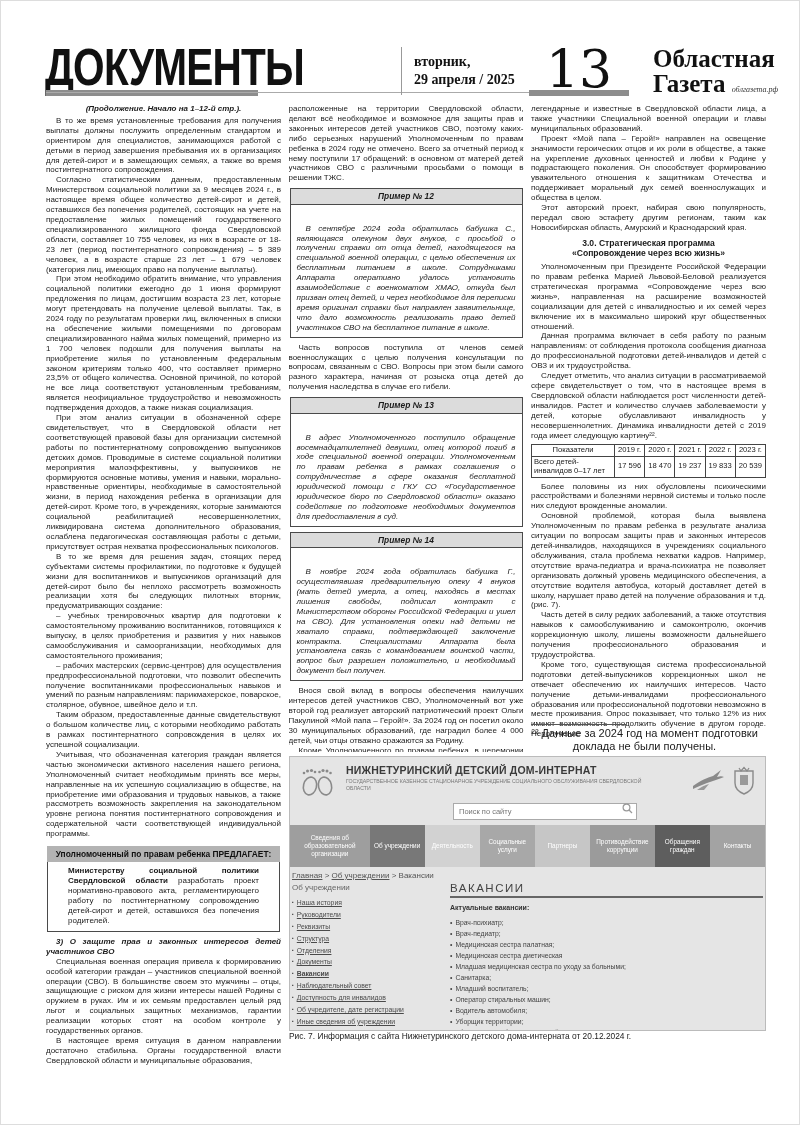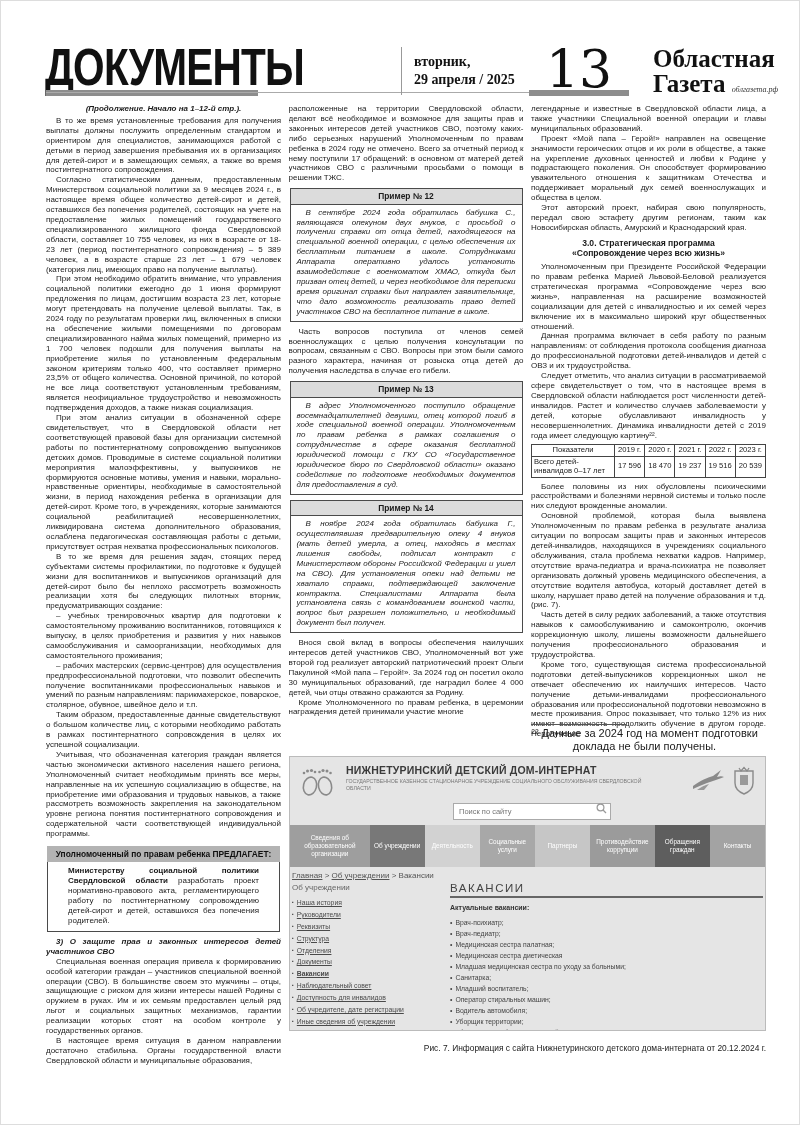--- a/index.html
+++ b/index.html
@@ -30,22 +30,22 @@
   .col2{height:648px;overflow:hidden;}
   .col3{height:650px;overflow:hidden;position:relative;padding-bottom:34px;}
   .p{margin:0;text-indent:10px;}
   .note{font-weight:bold;font-style:italic;text-align:center;text-indent:0;margin:0 0 2px;}
   .subhead{font-weight:bold;font-style:italic;margin:3px 0 0;text-indent:10px;}
   .sechead{font-weight:bold;text-align:center;text-indent:0;font-size:8.6px;margin:5px 8px 3px;}
 
   
   .ex{border:1px solid #4a4a4a;margin:5px 1px;}
   .ex-h{background:#dcdcdc;border-bottom:1px solid #4a4a4a;text-align:center;
-        font-weight:bold;font-size:8.4px;padding:2px 0;}
-  .ex-b{padding:3px 6px 4px;font-style:italic;text-align:justify;}
+        font-weight:bold;font-size:8.4px;padding:2px 0;font-style:italic;}
+  .ex-b{padding:19px 6px 4px;font-style:italic;text-align:justify;}
   .ex-b .p{text-indent:9px;}
 
   
   .prop{margin:7px 1px 5px;}
   .prop-h{background:#b3b3b3;font-weight:bold;text-align:center;font-size:8.4px;
           padding:3px 2px;color:#111;}
   .prop-b{border:1px solid #4a4a4a;border-top:none;padding:4px 20px 5px;text-align:justify;}
 
   
   table.dyn{width:100%;border-collapse:collapse;margin:4px 0;font-size:7.6px;line-height:1.15;}
@@ -58,21 +58,21 @@
   
   .figure{position:absolute;left:288px;top:755px;width:477px;}
   .site{border:1px solid #bbb;height:273px;overflow:hidden;background:#e5e5e5;
         font-family:"Liberation Sans",sans-serif;color:#555;}
   .site-hdr{display:flex;align-items:flex-start;padding:7px 8px 0 8px;}
   .feet{flex:0 0 40px;}
   .site-titles{flex:1;padding-left:8px;}
   .site-title{font-weight:bold;font-size:10.5px;color:#3a3a3a;letter-spacing:.2px;}
   .site-sub{font-size:5.2px;color:#777;margin-top:2px;max-width:300px;line-height:1.35;}
   .site-icons{flex:0 0 90px;display:flex;justify-content:flex-end;gap:6px;padding-top:2px;}
-  .searchwrap{position:relative;width:158px;margin:0 16px 5px 163px;}
+  .searchwrap{position:relative;width:184px;margin:0 16px 5px 163px;}
   .searchwrap input{width:100%;box-sizing:border-box;border:1px solid #aaa;font-size:7.5px;
                     padding:3px 16px 3px 5px;color:#888;font-family:"Liberation Sans",sans-serif;}
   .search-ic{position:absolute;right:4px;top:3px;}
   .nav{display:flex;height:42px;}
   .tab{color:#fff;font-size:6.4px;line-height:1.25;display:flex;align-items:center;
        justify-content:center;text-align:center;padding:2px 3px;box-sizing:border-box;flex:1;}
   .t1{background:#9e9e9e;flex:1.5;}.t2{background:#787878;}.t3{background:#d2d2d2;}
   .t4{background:#a8a8a8;}.t5{background:#c6c6c6;}.t6{background:#9b9b9b;flex:1.2;}
   .t7{background:#5e5e5e;}.t8{background:#a3a3a3;}
   .crumbs{font-size:8px;padding:4px 2px 2px;color:#555;}
@@ -84,21 +84,21 @@
   .side li{color:#4a4a4a;}
   .side li span{text-decoration:underline;cursor:pointer;}
   .side li::before{content:"▪";margin-right:3px;color:#4a4a4a;font-size:5px;vertical-align:1px;}
   .side li:nth-child(7) span{font-weight:bold;}
   .smain{flex:1;padding-left:8px;}
   .vac-title{font-size:11.5px;letter-spacing:1.5px;color:#444;margin:0 0 2px;}
   .vac-rule{border-top:2px solid #666;margin:0 0 6px;}
   .vac-label{font-size:7px;font-weight:bold;margin:2px 0 6px;color:#333;}
   .smain ul{list-style:none;margin:0;padding:0;font-size:6.8px;line-height:1.62;color:#444;}
   .smain li::before{content:"•";margin-right:3px;}
-  .caption{font-size:8.4px;margin-top:12px;text-align:right;color:#1b1b1b;}
+  .caption{font-size:8.4px;margin-top:0;text-align:left;color:#1b1b1b;}
   .cont{font-size:8.4px;font-weight:bold;font-style:italic;text-align:center;margin-top:1px;}
   svg{display:block;}
 </style>
 </head>
 <body>
 
 <div class="page">
 
   <div class="hdr-title">ДОКУМЕНТЫ</div>
   <div class="hdr-bar1"></div>
@@ -195,21 +195,21 @@
           <th>2020 г.</th>
           <th>2021 г.</th>
           <th>2022 г.</th>
           <th>2023 г.</th>
         </tr>
         <tr>
           <td class="lbl">Всего детей-инвалидов 0–17 лет</td>
           <td>17 596</td>
           <td>18 470</td>
           <td>19 237</td>
-          <td>19 516</td>
+          <td>19 833</td>
           <td>20 539</td>
         </tr>
       </tbody>
         </table>
 
       <p class="p">Более половины из них обусловлены психическими расстройствами и болезнями нервной системы и только после них следуют врожденные аномалии.</p>
       <p class="p">Основной проблемой, которая была выявлена Уполномоченным по правам ребенка в результате анализа ситуации по вопросам защиты прав и законных интересов детей-инвалидов, находящихся в учреждениях социального обслуживания, стала проблема нехватки кадров. Например, отсутствие врача-педиатра и врача-психиатра не позволяет организовать должный уровень медицинского обеспечения, а отсутствие водителя автобуса, который доставляет детей в школу, нарушает право детей на получение образования и т.д. (рис. 7).</p>
       <p class="p">Часть детей в силу редких заболеваний, а также отсутствия навыков к самообслуживанию и самоконтролю, окончив коррекционную школу, лишены возможности дальнейшего получения профессионального образования и трудоустройства.</p>
       <p class="p">Кроме того, существующая система профессиональной подготовки детей-выпускников коррекционных школ не отвечает обеспечению их наилучших интересов. Часто получение детьми-инвалидами профессионального образования или профессиональной подготовки невозможно в месте проживания. Опрос показывает, что только 12% из них имеют возможность продолжить обучение в другом городе. Неполучение</p>
 

